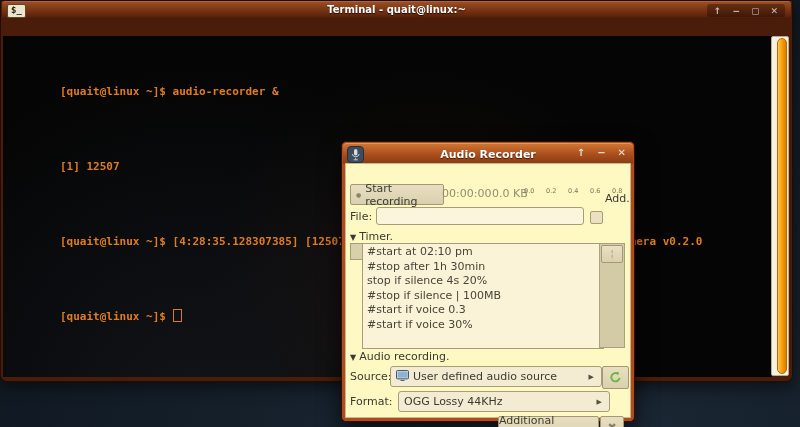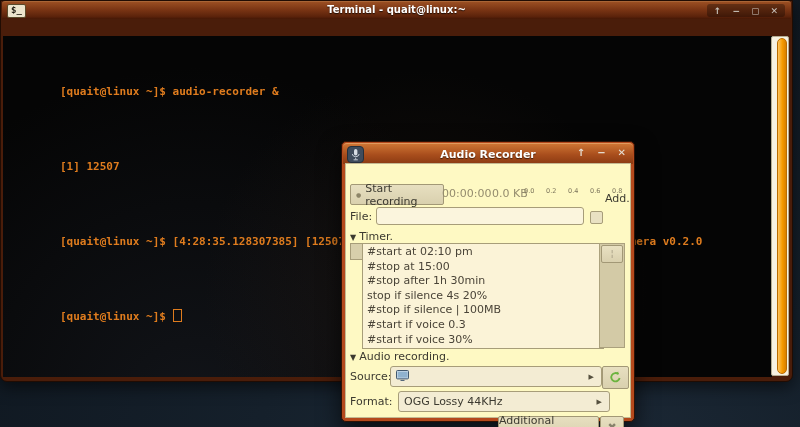--- a/index.html
+++ b/index.html
@@ -166,21 +166,20 @@
       <span class="lbl" style="left:259px;top:28px;">Add.</span>
 
       <div class="expander" style="left:4px;top:66px;">
         <span class="tri">▼</span><span>Timer.</span>
       </div>
 
       <div class="rec-stub"></div>
 
       <div class="rec-text">
         <div>#start at 02:10 pm</div>
-        <div>#stop at 15:00</div>
         <div>#stop after 1h 30min</div>
         <div>stop if silence 4s 20%</div>
         <div>#stop if silence | 100MB</div>
         <div>#start if voice 0.3</div>
         <div>#start if voice 30%</div>
       </div>
 
       <div class="rec-vscroll">
         <div class="rec-vthumb">¦</div>
       </div>
@@ -191,20 +190,21 @@
 
       <span class="lbl" style="left:4px;top:206px;">Source:</span>
       <div class="combo" style="left:44px;top:202px;width:187px;height:19px;">
         <span>
           <svg width="13" height="11" viewBox="0 0 13 11">
             <rect x="0.5" y="0.5" width="12" height="8.4" rx="1" fill="#b9cfe2" stroke="#41586e"></rect>
             <rect x="2" y="2" width="9.4" height="5.4" fill="#8fb2cf"></rect>
             <line x1="4.5" y1="10.4" x2="8.5" y2="10.4" stroke="#41586e" stroke-width="1"></line>
           </svg>
         </span>
+        <span>User defined audio source</span>
         <span class="arrow">▶</span>
       </div>
       <div class="rec-btn rec-refresh">
         <svg width="13" height="13" viewBox="0 0 13 13">
           <path d="M10.6 7 A4.2 4.2 0 1 1 9.4 3.2" fill="none" stroke="#6cb43f" stroke-width="1.8"></path>
           <path d="M9.2 0.6 L9.6 3.6 L6.8 2.6 Z" fill="#6cb43f"></path>
         </svg>
       </div>
 
       <span class="lbl" style="left:4px;top:231px;">Format:</span>

